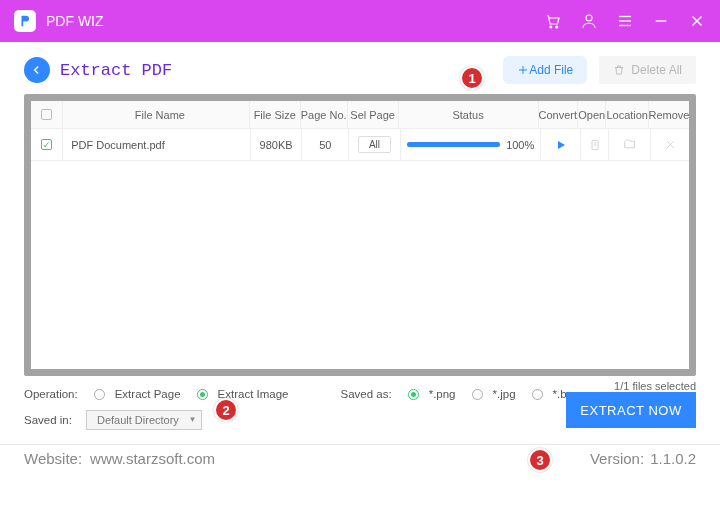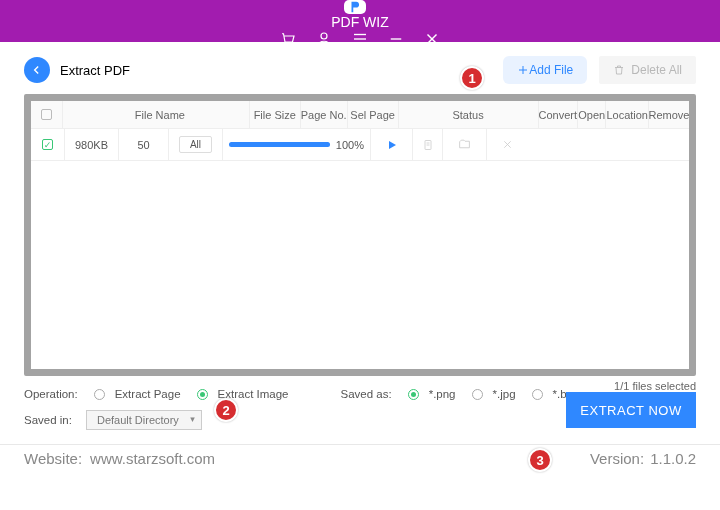--- a/index.html
+++ b/index.html
@@ -1,25 +1,25 @@
 <!DOCTYPE html>
 <html><head>
 <meta charset="utf-8">
 <style>
   * { box-sizing: border-box; margin: 0; padding: 0; font-family: -apple-system, "Segoe UI", Arial, sans-serif; }
   body { width: 720px; height: 510px; background: #fff; overflow: hidden; position: relative; }
-  .titlebar { height: 42px; background: #a21caf; display: flex; align-items: center; padding: 0 14px; color: #fff; flex-direction: column; }
+  .titlebar { height: 42px; background: #d946ef; display: flex; align-items: center; padding: 0 14px; color: #fff; }
   .logo { width: 22px; height: 22px; background: #fff; border-radius: 5px; display: flex; align-items: center; justify-content: center; color: #2f88ff; font-weight: bold; font-size: 16px; margin-right: 10px; }
   .app-title { font-size: 14px; font-weight: 500; flex: 1; }
   .winctl { display: flex; gap: 18px; align-items: center; }
   .winctl svg, .winctl span { width: 18px; height: 18px; display: block; }
   .content { padding: 14px 24px 0 24px; }
   .header-row { display: flex; align-items: center; margin-bottom: 10px; }
   .back-btn { width: 26px; height: 26px; border-radius: 50%; background: #2f88ff; display: flex; align-items: center; justify-content: center; margin-right: 10px; }
-  .page-title { font-size: 13px; color: #000000; flex: 1; }
+  .page-title { font-size: 17px; color: #6d28d9; flex: 1; font-family: Liberation Mono, monospace; }
   .add-file { background: #e9f2ff; color: #2f88ff; font-size: 12px; padding: 7px 14px; border-radius: 6px; display: flex; align-items: center; margin-right: 12px; }
   .delete-all { background: #f5f5f5; color: #b8b8b8; font-size: 12px; padding: 7px 14px; border-radius: 2px; display: flex; align-items: center; gap: 6px; }
   .table { border: 7px solid #a3a3a3; border-radius: 2px; height: 282px; background: #fff; font-size: 11px; color: #555; }
   .thead, .trow { display: flex; align-items: center; border-bottom: 1px solid #eee; }
   .thead { height: 28px; background: #fafafa; color: #666; font-size: 11px; }
   .trow { height: 32px; }
   .c-chk { width: 34px; text-align: center; border-right: 1px solid #eee; height: 100%; display:flex; align-items:center; justify-content:center;}
   .c-name { width: 198px; padding-left: 8px; border-right: 1px solid #eee; height:100%; display:flex; align-items:center; }
   .c-size { width: 54px; text-align: center; border-right: 1px solid #eee; height:100%; display:flex; align-items:center; justify-content:center;}
   .c-page { width: 50px; text-align: center; border-right: 1px solid #eee; height:100%; display:flex; align-items:center; justify-content:center;}
@@ -130,20 +130,21 @@
       <div class="c-status">Status</div>
       <div class="c-conv">Convert</div>
       <div class="c-open">Open</div>
       <div class="c-loc">Location</div>
       <div class="c-rem">Remove</div>
     </div>
     <div class="trow">
       <div class="c-chk">
           <div class="chkbox checked">✓</div>
         </div>
+      <div class="c-name">PDF Document.pdf</div>
       <div class="c-size">980KB</div>
       <div class="c-page">50</div>
       <div class="c-sel">
           <div class="selpage-pill">All</div>
         </div>
       <div class="c-status">
         <div class="progress">
             <div class="progress-fill"></div>
           </div>
         <span>100%</span>

